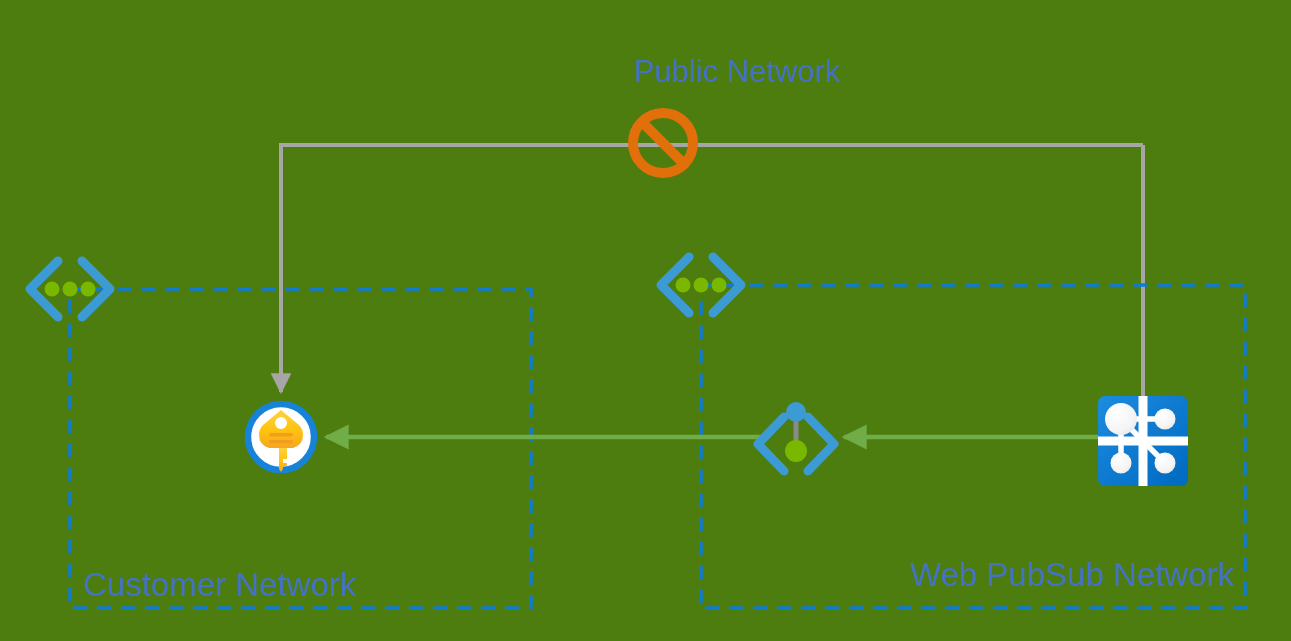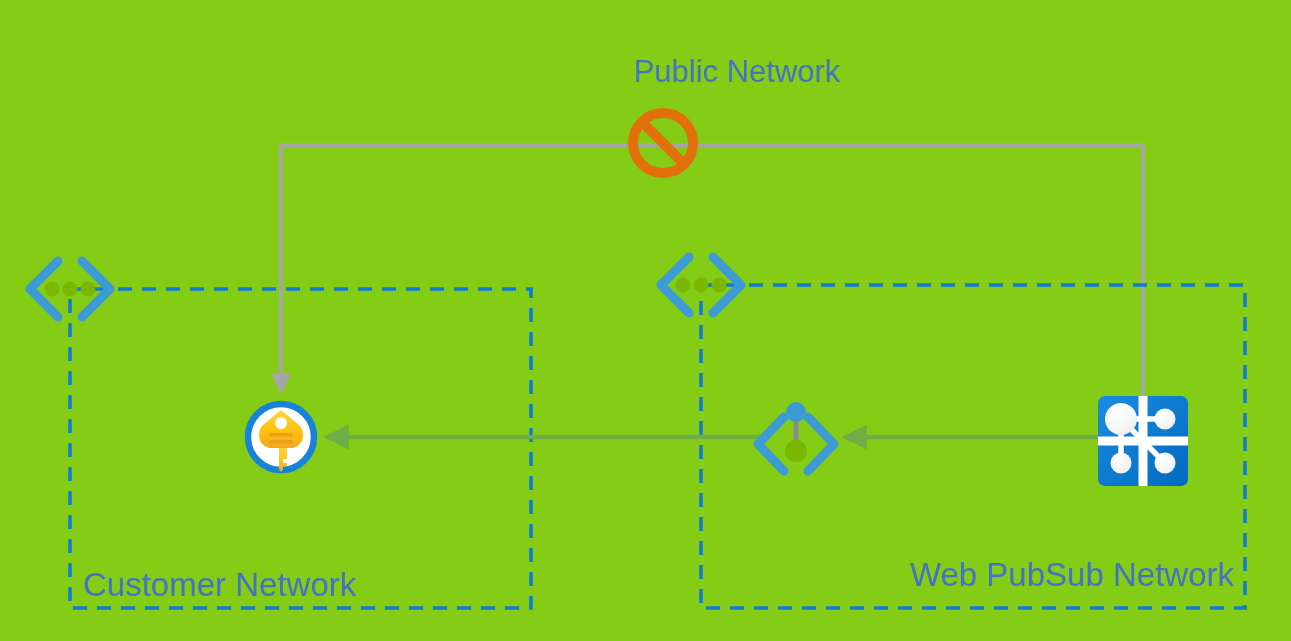--- a/index.html
+++ b/index.html
@@ -8,21 +8,21 @@
     padding: 0;
     background: #ffffff;
   }
   body {
     font-family: "Liberation Sans", sans-serif;
   }
   #diagram-root {
     position: relative;
     width: 1291px;
     height: 641px;
-    background: #84cc16;
+    background: #4d7c0f;
     overflow: hidden;
   }
   #diagram-svg {
     position: absolute;
     left: 0;
     top: 0;
     width: 1291px;
     height: 641px;
     display: block;
   }

